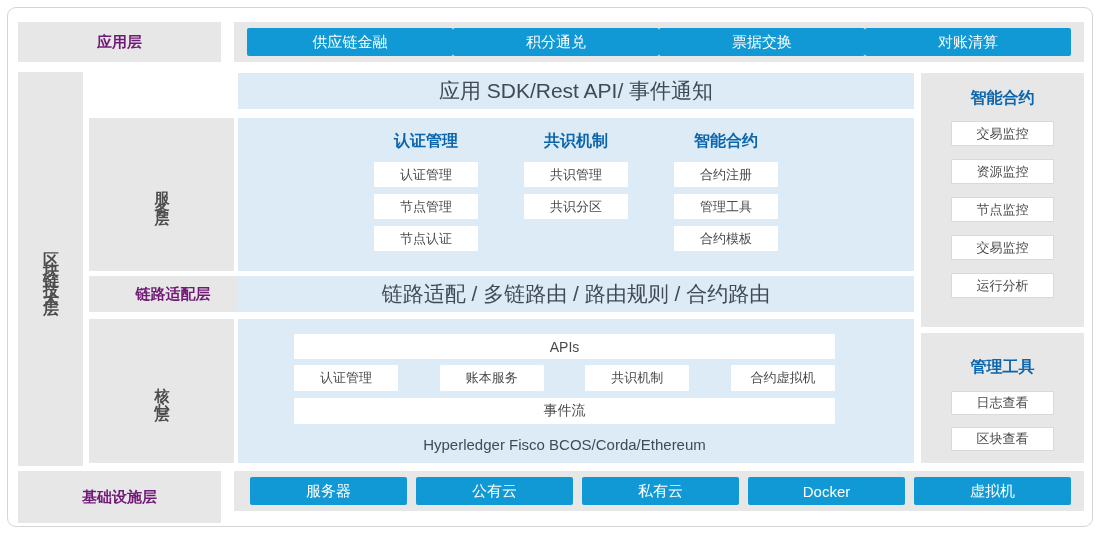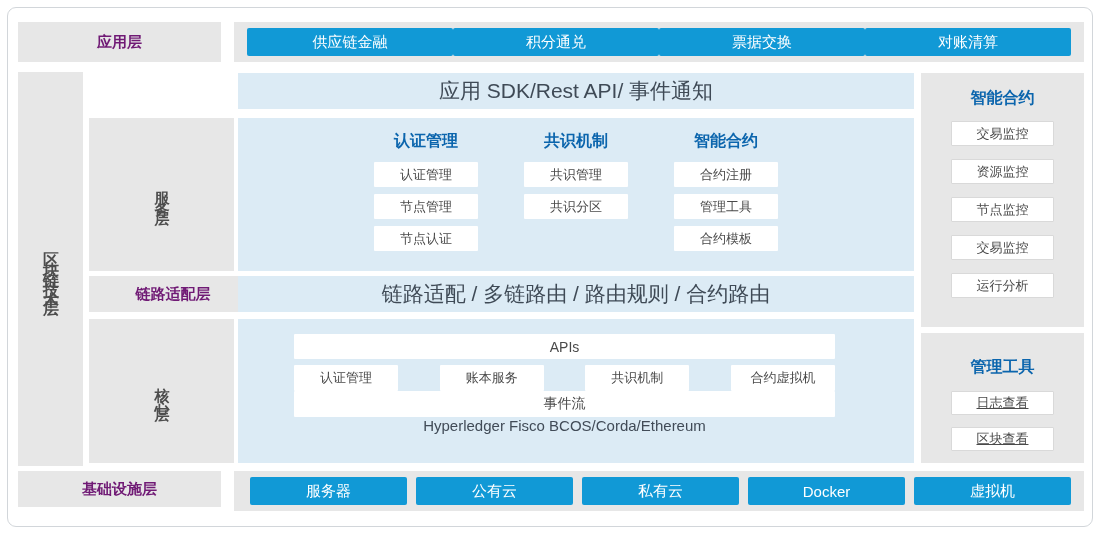--- a/index.html
+++ b/index.html
@@ -26,31 +26,31 @@
   .svc-title { font-size:16px; font-weight:bold; color:#0b65ad; height:20px; line-height:20px;
     margin-bottom:11px; }
   .node { width:104px; height:25px; background:#ffffff; color:#4a4a4a; font-size:13px;
     display:flex; align-items:center; justify-content:center; border-radius:1px; }
   .svc-col .node { margin-bottom:7px; }
   .core-inner { padding:15px 79px 0 56px; }
   .wide-bar { height:25px; background:#ffffff; color:#4a4a4a; font-size:14px;
     display:flex; align-items:center; justify-content:center; border-radius:1px; }
   .core-row { display:flex; justify-content:space-between; margin-top:6px; }
   .core-row .node { height:26px; }
-  .event-bar { height:26px; }
-  .platforms { text-align:center; font-size:15px; color:#414b57; }
+  .event-bar { margin-top:7px; height:26px; }
+  .platforms { margin-top:12px; text-align:center; font-size:15px; color:#414b57; }
   .panel { display:flex; flex-direction:column; align-items:center; }
   .panel-title { font-size:16px; font-weight:bold; color:#0b65ad; height:20px; line-height:20px; }
   .panel .node { width:103px; height:25px; border:1px solid #d9d9d9; }
   .monitor-panel { padding-top:15px; }
   .monitor-panel .panel-title { margin-bottom:13px; }
   .monitor-panel .node { margin-bottom:13px; }
   .tools-panel { padding-top:24px; }
   .tools-panel .panel-title { margin-bottom:14px; }
-  .tools-panel .node { margin-bottom:12px;text-decoration:underline; }
+  .tools-panel .node { margin-bottom:12px; }
 </style>
 </head>
 <body>
 
 <div class="canvas">
   <div class="card">
 
     <div class="abs gray center-flex" style="left:10px;top:14px;width:203px;height:40px;">
       <span class="layer-label">应用层</span>
     </div>
@@ -124,21 +124,21 @@
       <div class="node">交易监控</div>
       <div class="node">运行分析</div>
     </div>
 
     <div class="abs gray panel tools-panel" style="left:913px;top:325px;width:163px;height:130px;">
       <div class="panel-title">管理工具</div>
       <div class="node">日志查看</div>
       <div class="node">区块查看</div>
     </div>
 
-    <div class="abs gray center-flex" style="left:10px;top:463px;width:203px;height:36px;">
+    <div class="abs gray center-flex" style="left:10px;top:463px;width:203px;height:52px;">
       <span class="layer-label">基础设施层</span>
     </div>
     <div class="abs gray btn-strip" style="left:226px;top:463px;width:850px;height:40px;gap:9px;padding-left:16px;">
       <div class="btn">服务器</div>
       <div class="btn">公有云</div>
       <div class="btn">私有云</div>
       <div class="btn">Docker</div>
       <div class="btn">虚拟机</div>
     </div>
 

